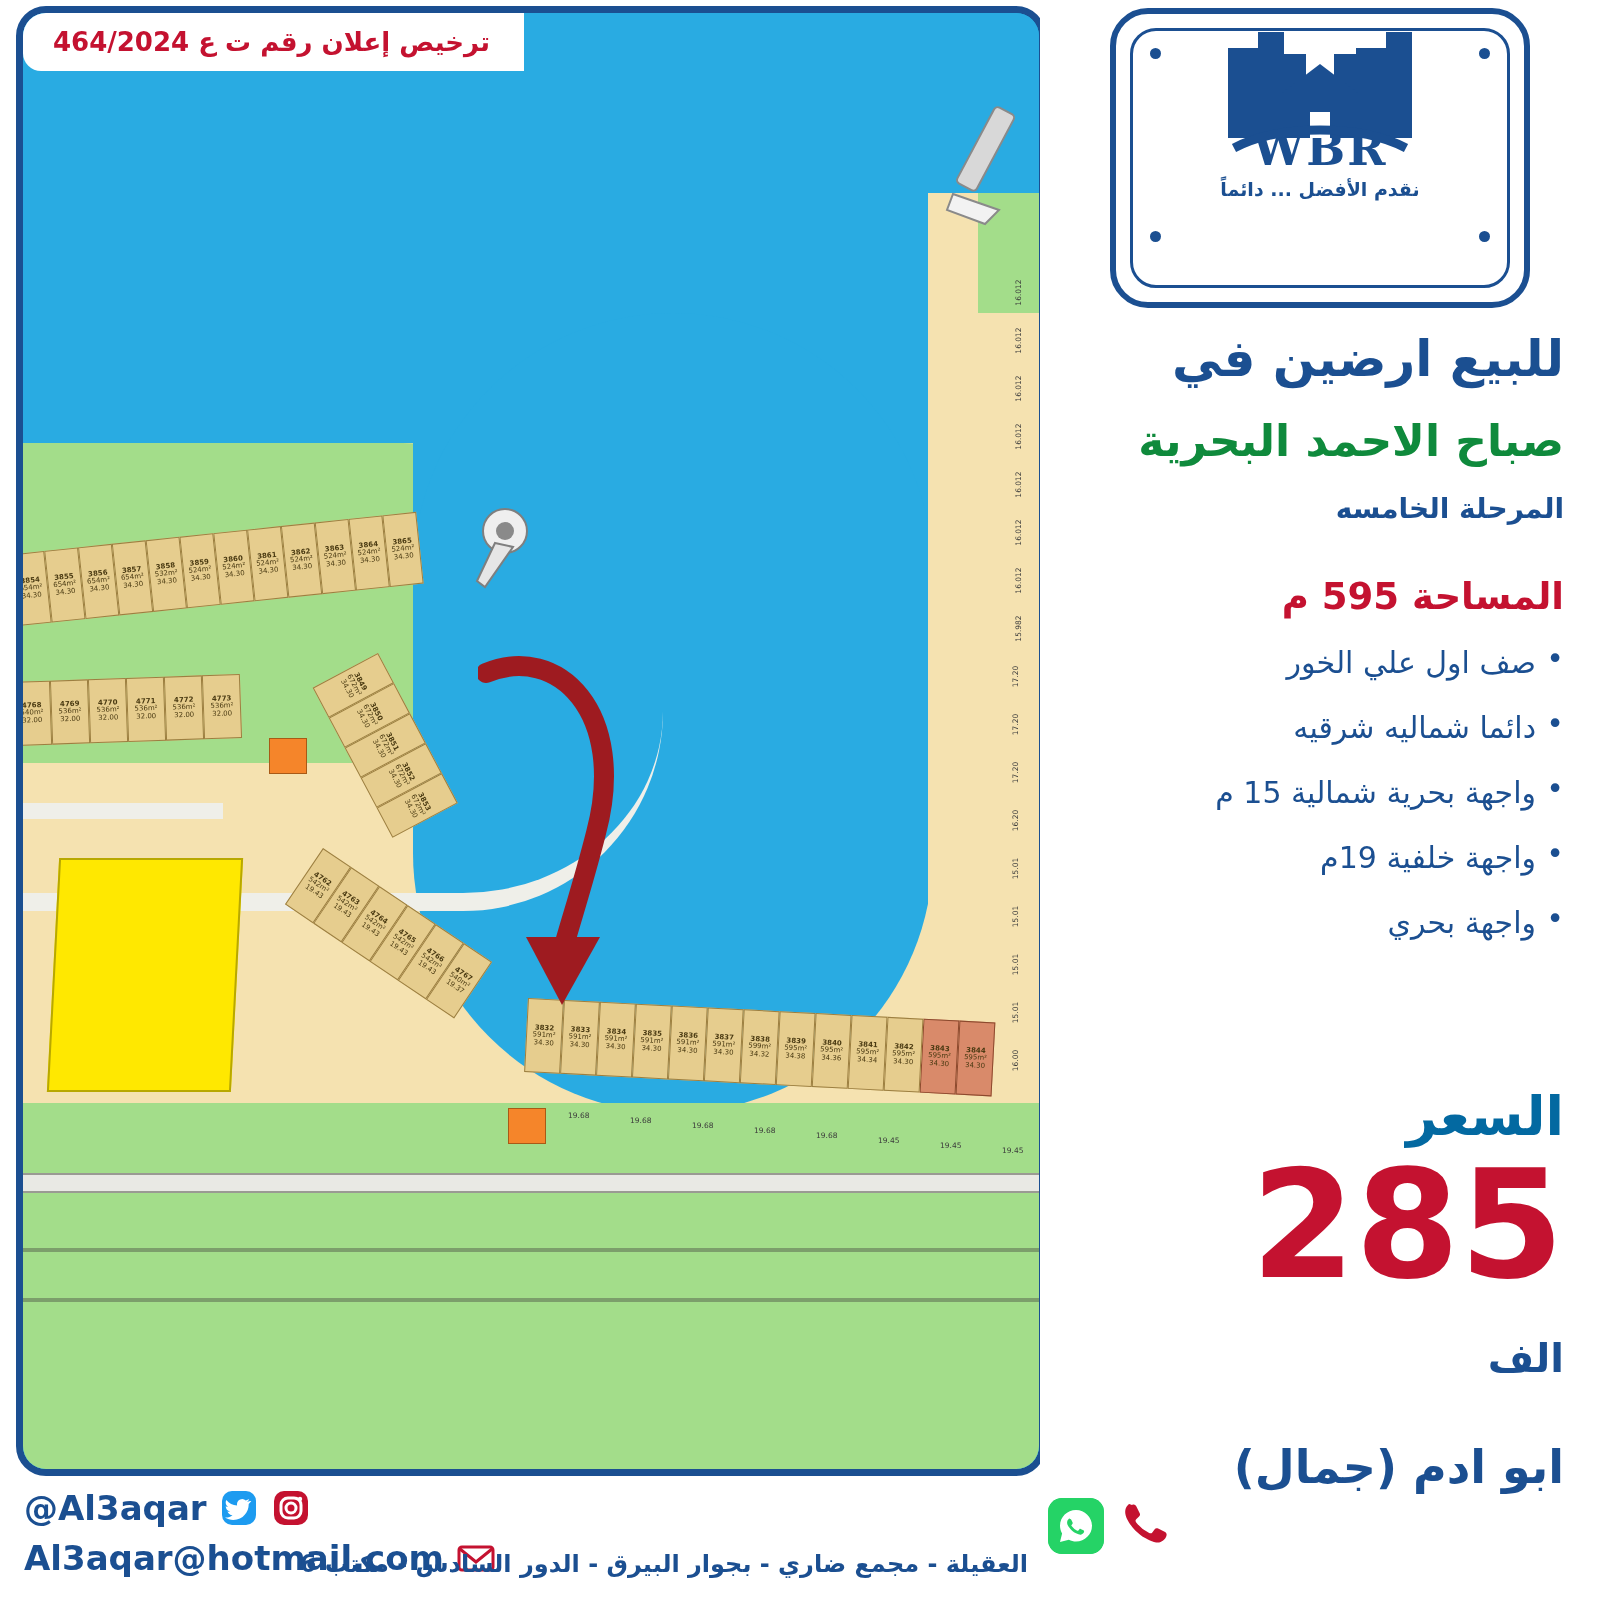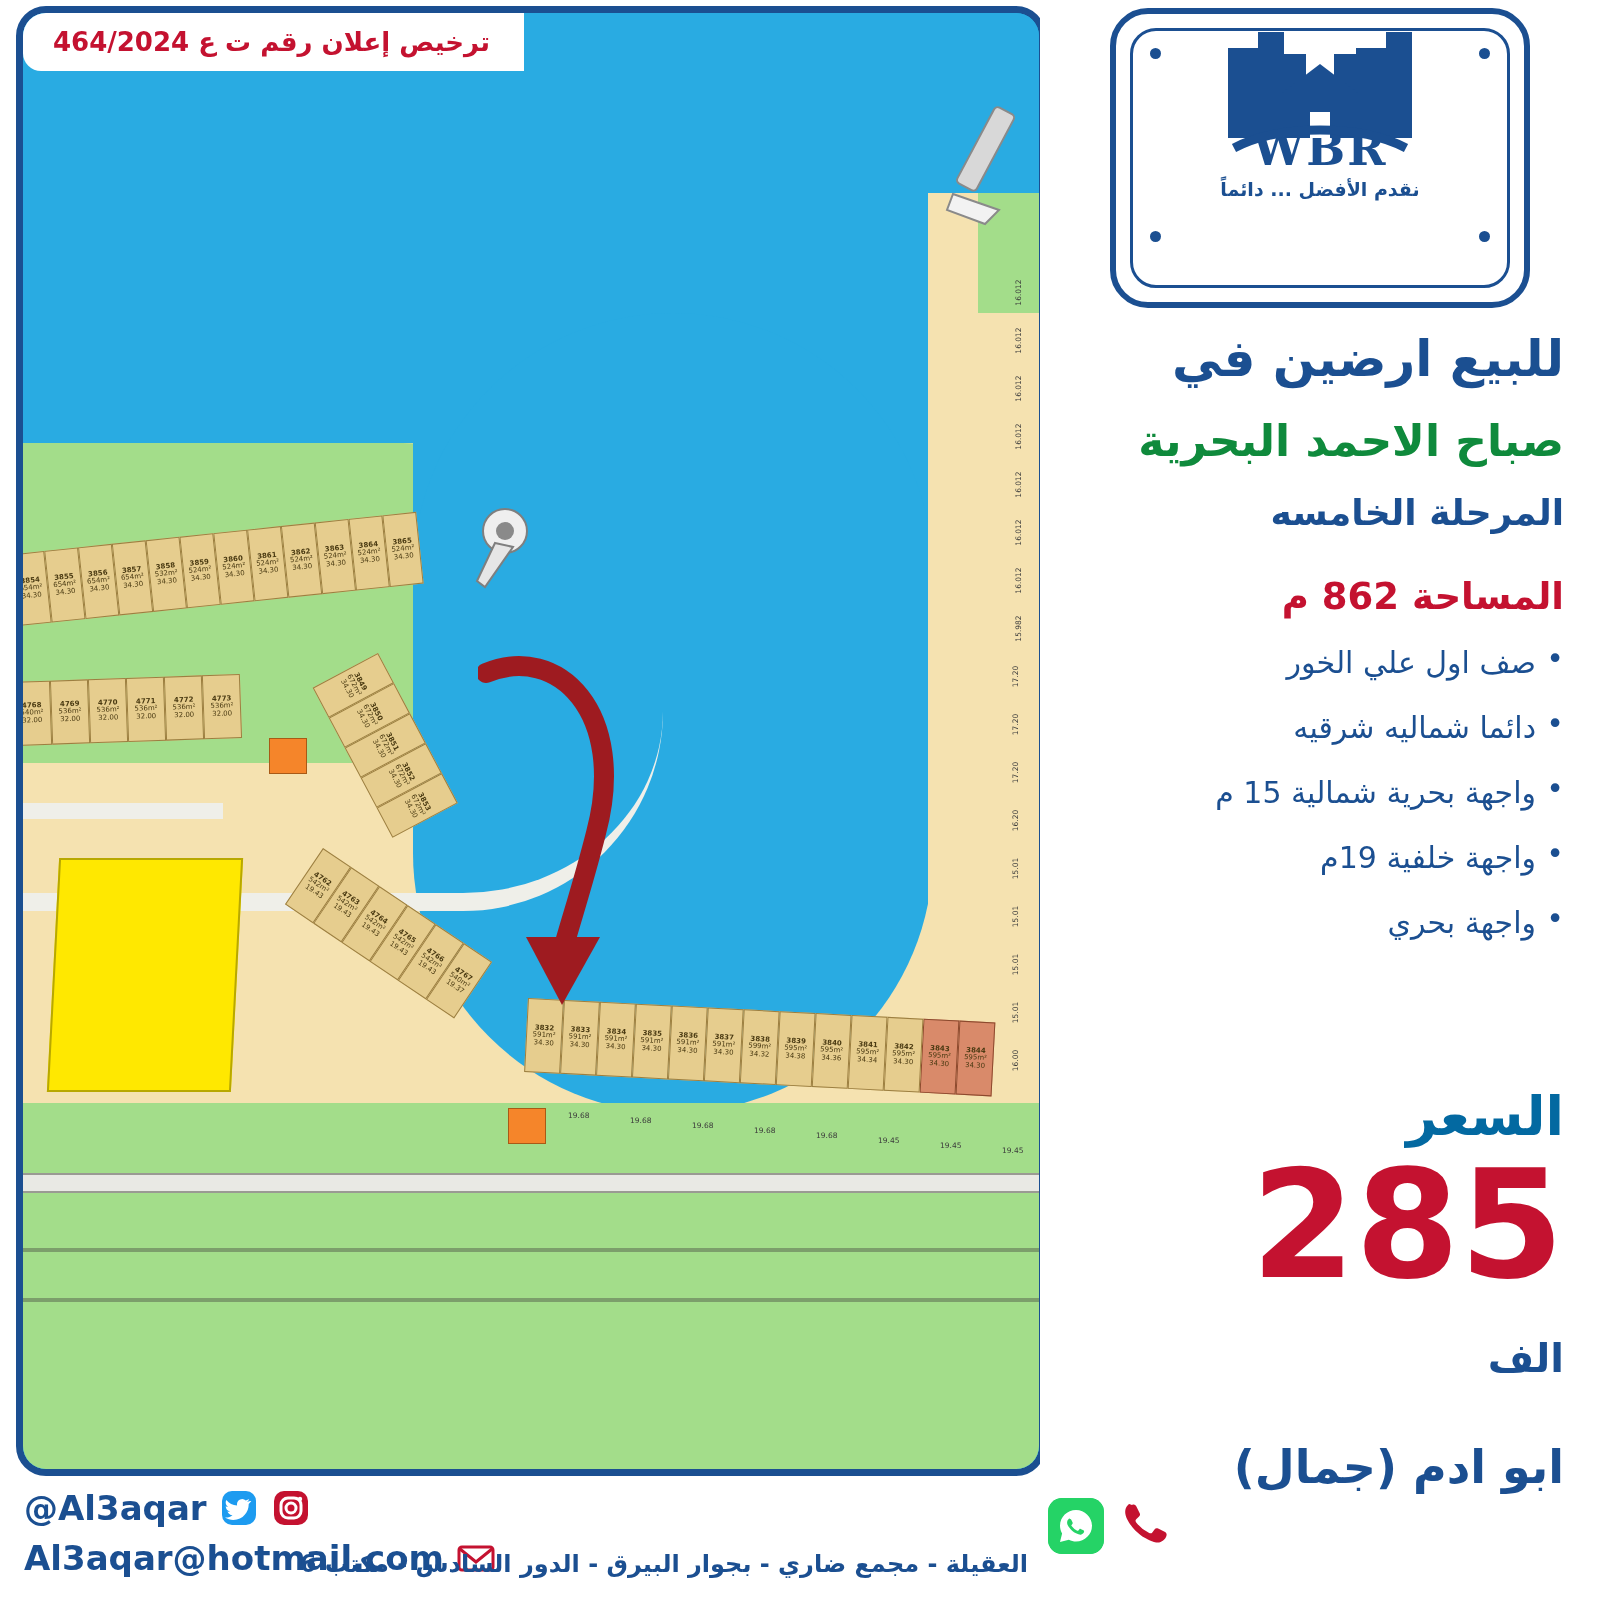--- a/index.html
+++ b/index.html
@@ -114,21 +114,21 @@
   h1.line1{
     position:absolute;right:36px;top:330px;width:500px;
     font-size:50px;font-weight:bold;color:#1b4f91;margin:0;
   }
   h2.line2{
     position:absolute;right:36px;top:415px;width:500px;
     font-size:44px;font-weight:bold;color:#0f8a3c;margin:0;
   }
   h3.line3{
     position:absolute;right:36px;top:492px;width:500px;
-    font-size:36px;font-weight:bold;color:#1b4f91;margin:0;
+    font-size:28px;font-weight:bold;color:#1b4f91;margin:0;
   }
   h3.line4{
     position:absolute;right:36px;top:575px;width:500px;
     font-size:37px;font-weight:bold;color:#c41230;margin:0;
   }
   ul.features{
     position:absolute;right:30px;top:645px;width:500px;
     list-style:none;margin:0;padding:0;
   }
   ul.features li{
@@ -520,21 +520,21 @@
         <path d="M24,118 C70,94 150,94 196,118" fill="none" stroke="#1b4f91" stroke-width="9"></path>
       </svg>
     </div>
     <div class="wbr-text" style="margin-top:108px;">WBR</div>
     <div class="logo-ar2">نقدم الأفضل ... دائماً</div>
   </div>
 
   <h1 class="line1">للبيع ارضين في</h1>
   <h2 class="line2">صباح الاحمد البحرية</h2>
   <h3 class="line3">المرحلة الخامسه</h3>
-  <h3 class="line4">المساحة 862 م</h3>
+  <h3 class="line4">المساحة 595 م</h3>
 
   <ul class="features" id="feature-list">
       <li>صف اول علي الخور</li>
       <li>دائما شماليه شرقيه</li>
       <li>واجهة بحرية شمالية 15 م</li>
       <li>واجهة خلفية 19م</li>
       <li>واجهة بحري</li>
     </ul>
 
 

